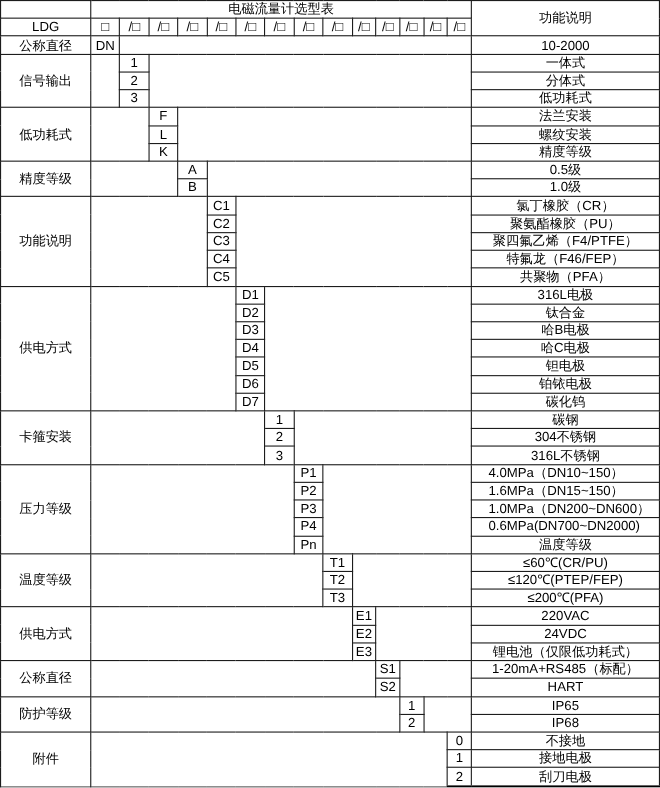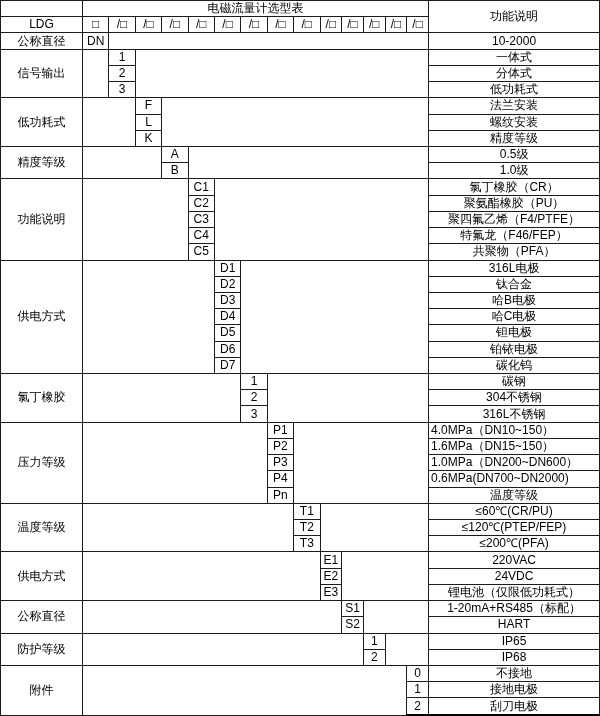--- a/index.html
+++ b/index.html
@@ -29,21 +29,21 @@
   col.c-code.narrow { width: 21.7px; }
   col.c-desc { width: 171px; }
   td.corner { border-top: none; border-left: none; }
   td.title-cell { border-left: none; font-size: 14px; font-weight: 400; }
   td.func-hdr { font-size: 13px; }
   td.cat { font-size: 13px; }
   td.model { text-align: left; padding-left: 9px; font-size: 12px; }
   td.code { font-size: 12px; }
   td.empty { background: #fff; }
   td.desc { font-size: 12px; }
-  td.desc.left { text-align: left; padding-left: 2px; }
+  td.desc.left { text-align: left; padding-left: 15px; }
   
   table.sel tr:last-child td { border-bottom: 2px solid #000; }
   td.func-hdr, td.desc { border-right: 2px solid #000; }
   td.cat, td.model, td.corner { border-left: 2px solid #000; margin-top: 36px; }
   td.corner { border-left: none; }
 </style>
 </head>
 <body>
 
 <table class="sel">
@@ -185,21 +185,21 @@
       </tr>
       <tr>
         <td class="code">D6</td>
         <td class="desc">铂铱电极</td>
       </tr>
       <tr>
         <td class="code">D7</td>
         <td class="desc">碳化钨</td>
       </tr>
       <tr>
-        <td class="cat" rowspan="3">氯丁橡胶</td>
+        <td class="cat" rowspan="3">卡箍安装</td>
         <td class="empty" rowspan="3" colspan="6"></td>
         <td class="code">1</td>
         <td class="empty" rowspan="3" colspan="7"></td>
         <td class="desc">碳钢</td>
       </tr>
       <tr>
         <td class="code">2</td>
         <td class="desc">304不锈钢</td>
       </tr>
       <tr>

